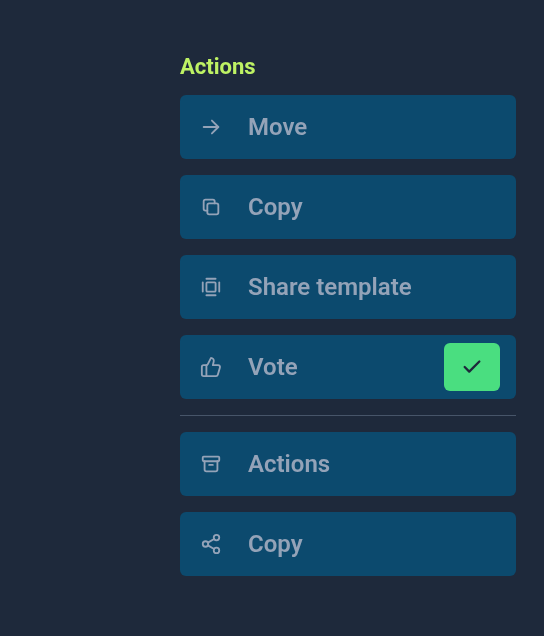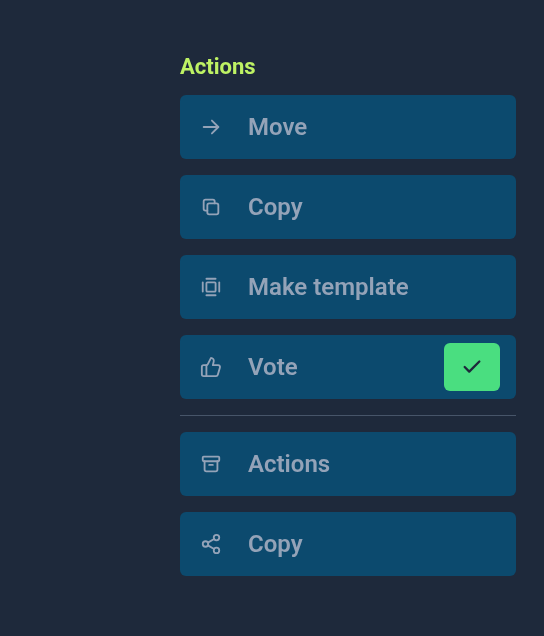--- a/index.html
+++ b/index.html
@@ -115,21 +115,21 @@
     <div class="action-item">
       <span class="action-icon">
         <svg viewBox="0 0 24 24">
             <rect x="7" y="7" width="10" height="10" rx="1"></rect>
             <line x1="3" y1="7" x2="3" y2="17"></line>
             <line x1="21" y1="7" x2="21" y2="17"></line>
             <line x1="7" y1="3" x2="17" y2="3"></line>
             <line x1="7" y1="21" x2="17" y2="21"></line>
           </svg>
       </span>
-      <span class="action-label">Make template</span>
+      <span class="action-label">Share template</span>
     </div>
 
     <div class="action-item">
       <span class="action-icon">
         <svg viewBox="0 0 24 24">
             <path d="M7 10v12"></path>
             <path d="M15 5.88 14 10h5.83a2 2 0 0 1 1.92 2.56l-2.33 8A2 2 0 0 1 17.5 22H4a2 2 0 0 1-2-2v-8a2 2 0 0 1 2-2h2.76a2 2 0 0 0 1.79-1.11L12 2h0a3.13 3.13 0 0 1 3 3.88Z"></path>
           </svg>
       </span>
       <span class="action-label">Vote</span>

